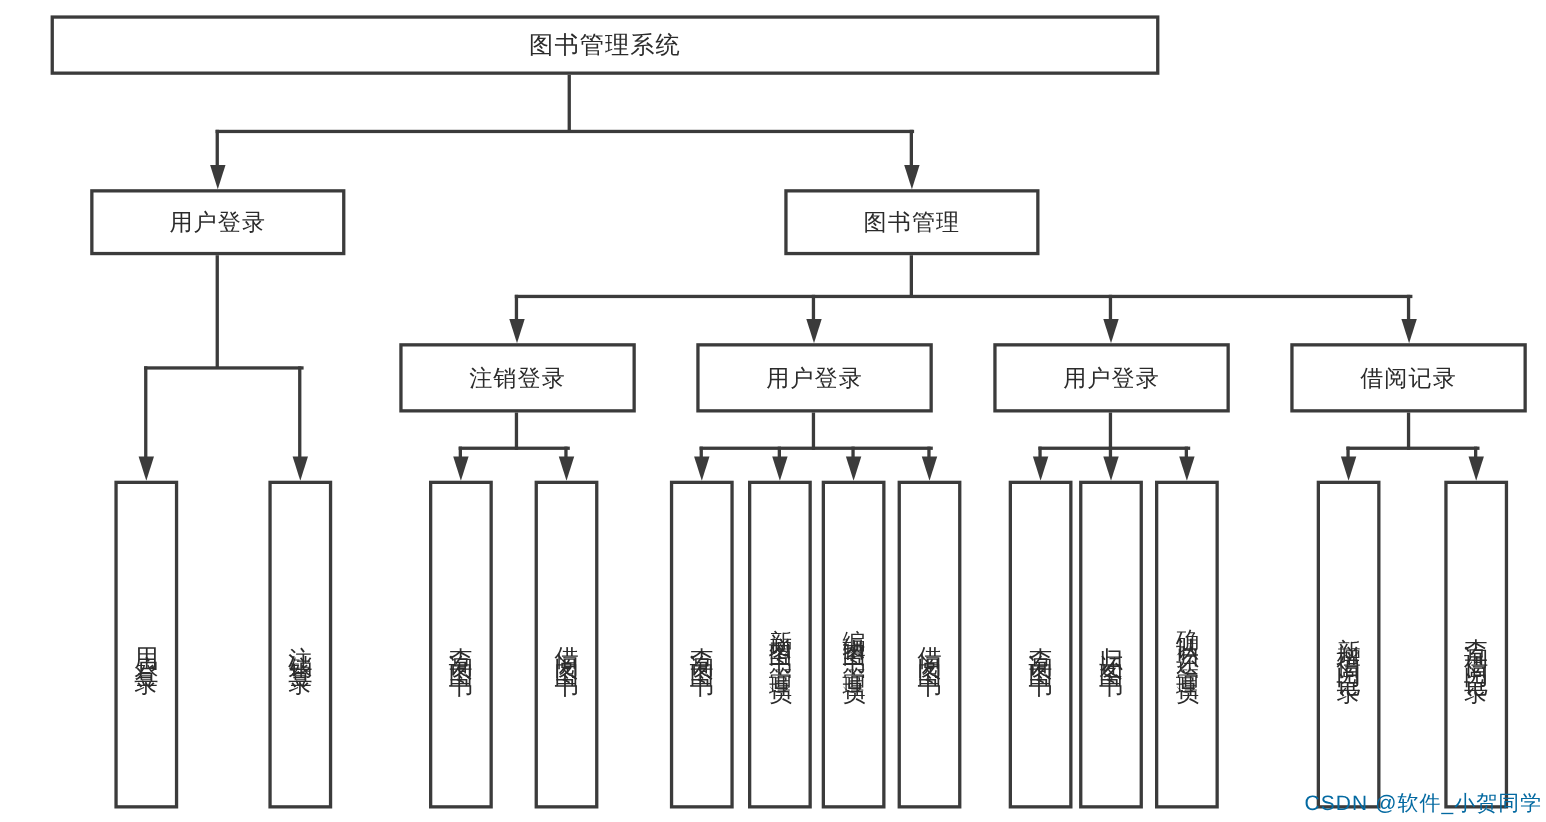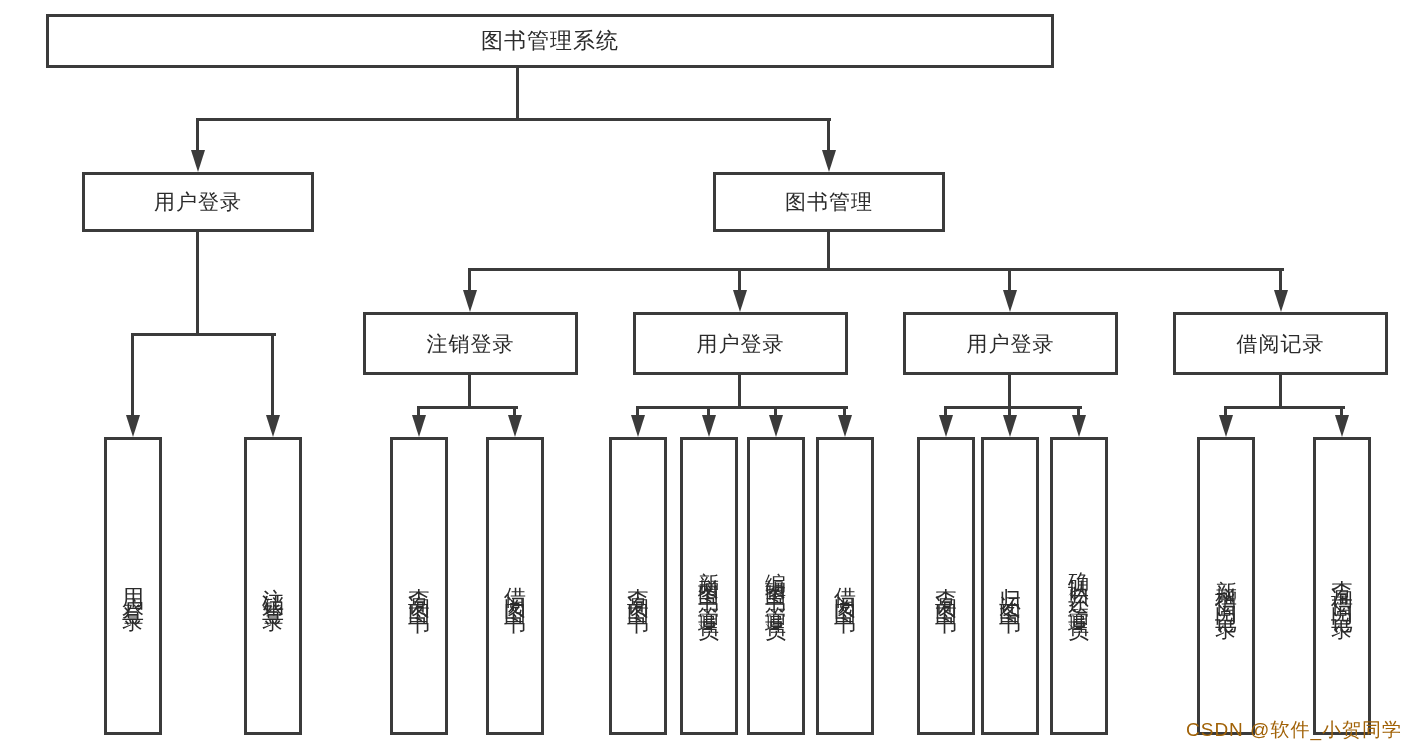--- a/index.html
+++ b/index.html
@@ -41,21 +41,21 @@
   .ah{
     position:absolute;width:0;height:0;
     border-left:7px solid transparent;
     border-right:7px solid transparent;
     border-top:22px solid #3b3b3b;
   }
   .watermark{
     position:absolute;
     left:1186px;top:717px;
     font-size:19px;
-    color:#a16207;
+    color:#0369a1;
     letter-spacing:1px;
     white-space:nowrap;
   }
 </style>
 </head>
 <body>
 
 <div id="canvas">
 
   <div class="node node-root" style="left:14px;top:14px;width:1008px;height:54px;margin-left:32px;">

